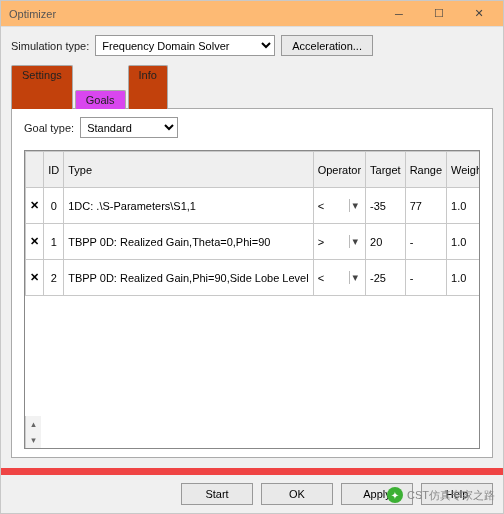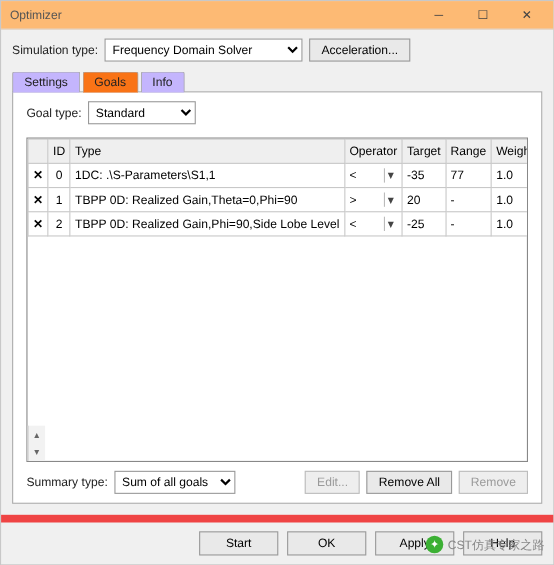--- a/index.html
+++ b/index.html
@@ -9,26 +9,26 @@
   .titlebar .title { flex: 1; color: #555; }
   .wbtn { width: 40px; height: 100%; display: flex; align-items: center; justify-content: center; color: #444; }
   .body { flex: 1; padding: 8px 10px 10px 10px; display: flex; flex-direction: column; }
   .row { display: flex; align-items: center; margin-bottom: 8px; gap: 6px; }
   .lbl { color: #222; }
   select, button { font-size: 11px; }
   select { height: 21px; background: #fff; border: 1px solid #999; padding: 0 2px; }
   .btn { height: 21px; background: #e9e9e9; border: 1px solid #999; padding: 0 10px; display: inline-flex; align-items: center; justify-content: center; }
   .btn:disabled { color: #9a9a9a; border-color: #bcbcbc; background: #eee; }
   .tabs { display: flex; position: relative; }
-  .tab { padding: 3px 10px; border: 1px solid #aaa; border-bottom: none; background: #c4b5fd; margin-right: 2px; border-radius: 2px 2px 0 0; color: #222; position: relative; top: 1px; }
-  .tab.active { background: #f97316; z-index: 2; }
+  .tab { padding: 3px 10px; border: 1px solid #aaa; border-bottom: none; background: #c2410c; margin-right: 2px; border-radius: 2px 2px 0 0; color: #222; position: relative; top: 1px; }
+  .tab.active { background: #d946ef; z-index: 2; margin-top: 25px; }
   .panel { flex: 1; border: 1px solid #aaa; background: #fff; padding: 8px 12px; display: flex; flex-direction: column; }
   .tablewrap { flex: 1; border: 1px solid #888; background: #fff; overflow: hidden; display: flex; flex-direction: column; margin-top: 4px; }
   .grid { width: 100%; border-collapse: collapse; }
-  .grid th, .grid td { border: 1px solid #c8c8c8; padding: 2px 4px; text-align: left; background: #fff; height: 22px; white-space: nowrap; }
+  .grid th, .grid td { border: 1px solid #c8c8c8; padding: 2px 4px; text-align: left; background: #fff; height: 36px; white-space: nowrap; }
   .grid th { background: #efefef; font-weight: normal; }
   .grid td.chk { text-align: center; width: 22px; }
   .grid td.id { width: 22px; text-align: center; }
   .opcell { display: flex; align-items: center; gap: 2px; }
   .opcell .dd { margin-left: auto; border-left: 1px solid #bbb; padding: 0 3px; color: #444; }
   .tbody-fill { flex: 1; background: #fff; }
   .scrollbar { width: 16px; background: #f2f2f2; border-left: 1px solid #ccc; display: flex; flex-direction: column; }
   .sb-btn { height: 16px; display: flex; align-items: center; justify-content: center; color: #666; font-size: 9px; }
   .sb-track { flex: 1; }
   .gridrow { display: flex; }
@@ -155,30 +155,20 @@
           </table>
           <div class="tbody-fill"></div>
         </div>
         <div class="scrollbar">
           <div class="sb-btn">▴</div>
           <div class="sb-track"></div>
           <div class="sb-btn">▾</div>
         </div>
       </div>
 
-      <div class="summaryrow">
-        <span class="lbl">Summary type:</span>
-        <select style="width:110px">
-          <option>Sum of all goals</option>
-        </select>
-        <span class="spacer"></span>
-        <button class="btn" disabled="">Edit...</button>
-        <button class="btn">Remove All</button>
-        <button class="btn" disabled="">Remove</button>
-      </div>
 
     </div>
   </div>
 
   <div class="footer">
     <button class="btn">Start</button>
     <button class="btn">OK</button>
     <button class="btn">Apply</button>
     <button class="btn">Help</button>
   </div>

